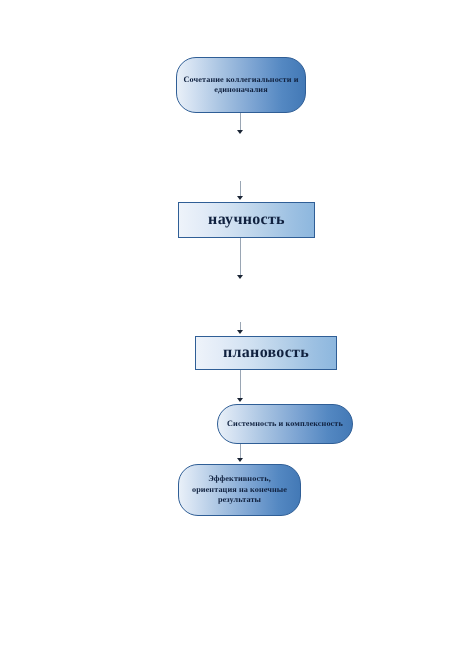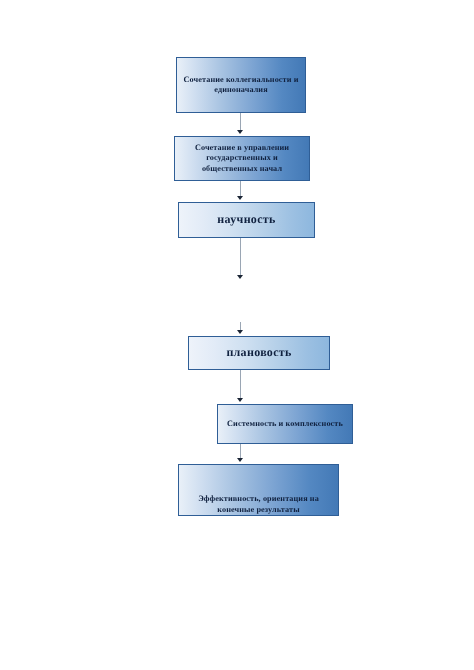--- a/index.html
+++ b/index.html
@@ -44,31 +44,32 @@
   
   .node.strong {
     background: linear-gradient(to right,
         #e9f0f8 0%,
         #cfdef0 14%,
         #a9c4e2 34%,
         #7ba3d2 60%,
         #5488c2 82%,
         #4379b6 100%);
     font-size: 8.2px;
+    border-radius: 20px;
   }
   
   .node.pale {
     background: linear-gradient(to right,
         #eef3fa 0%,
         #e2ebf7 18%,
         #cfe0f1 40%,
         #b4cfe8 64%,
         #9cc0e2 84%,
         #8db7de 100%);
-    font-size: 12px;
+    font-size: 16px;
     letter-spacing: 0.3px;
   }
   .node .txt {
     display: block;
     padding: 0 6px;
     width: 100%;
   }
   
   .conn {
     position: absolute;
@@ -105,35 +106,32 @@
     <div class="conn" style="left:240px; top:370px; height:29px;"></div>
     <div class="arrowhead" style="left:236.5px; top:398px;"></div>
 
     <div class="conn" style="left:240px; top:444px; height:15px;"></div>
     <div class="arrowhead" style="left:236.5px; top:458px;"></div>
 
     <div class="node strong" style="left:176px; top:57px; width:130px; height:56px;">
       <span class="txt">Сочетание коллегиальности  и единоначалия</span>
     </div>
 
-    <div class="node strong" style="left:174px; top:136px; width:136px; height:45px;">
-      <span class="txt">Сочетание в управлении государственных и общественных начал</span>
-    </div>
 
     <div class="node pale" style="left:178px; top:202px; width:137px; height:36px;">
       <span class="txt">научность</span>
     </div>
 
 
-    <div class="node pale" style="left:188px; top:336px; width:142px; height:34px;">
+    <div class="node pale" style="left:195px; top:336px; width:142px; height:34px;">
       <span class="txt">плановость</span>
     </div>
 
     <div class="node strong" style="left:177px; top:404px; width:136px; height:40px;margin-left:40px;">
       <span class="txt">Системность и комплексность</span>
     </div>
 
-    <div class="node strong" style="left:178px; top:464px; width:161px; height:52px;align-items:flex-end;">
+    <div class="node strong" style="left:178px; top:464px; width:123px; height:52px;">
       <span class="txt">Эффективность, ориентация на конечные результаты</span>
     </div>
 
   </div>
 </div>
 
 </body></html>

